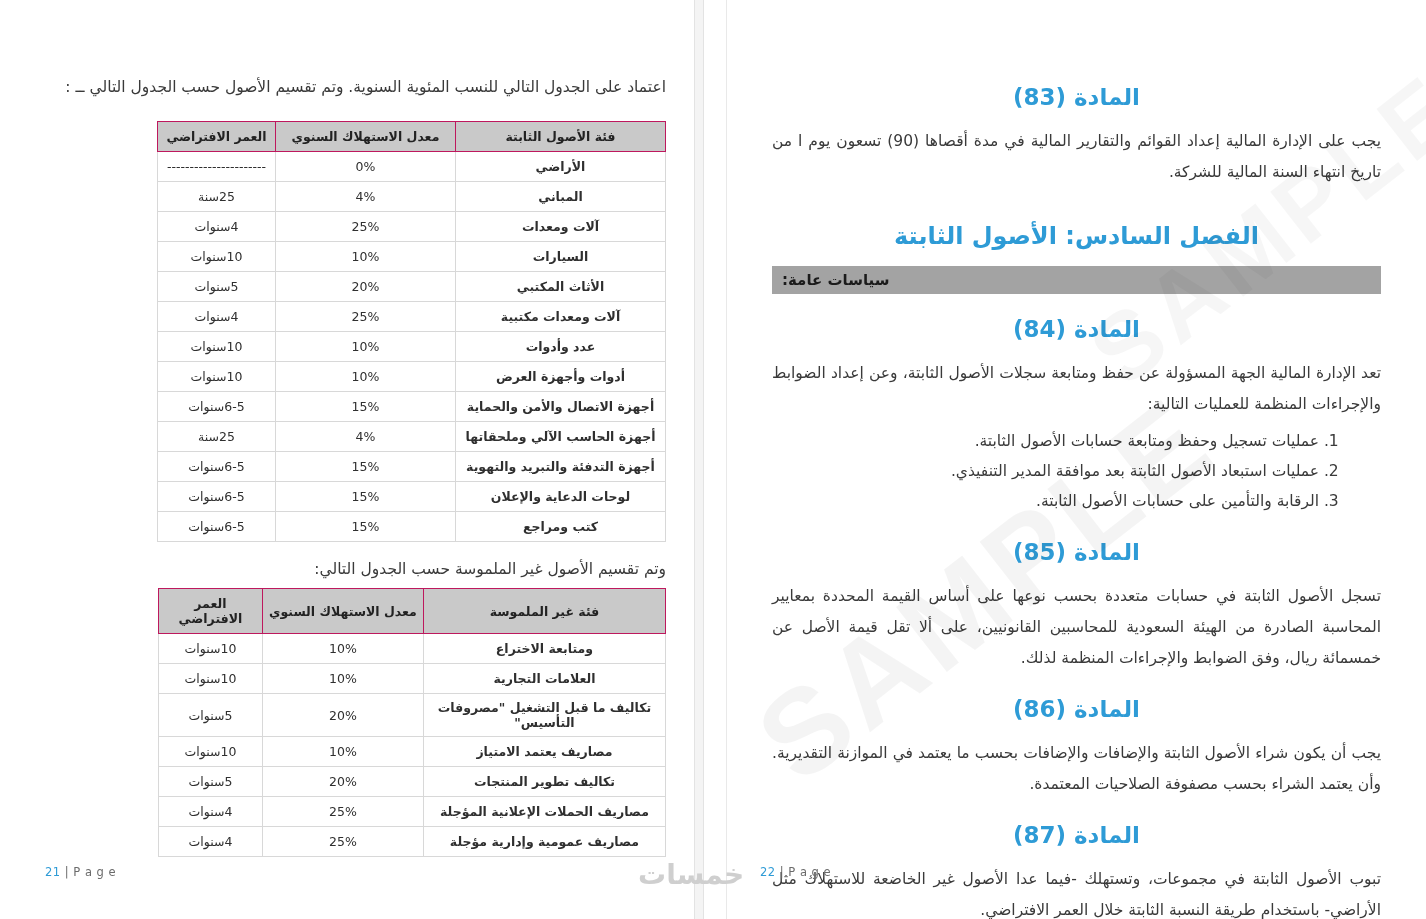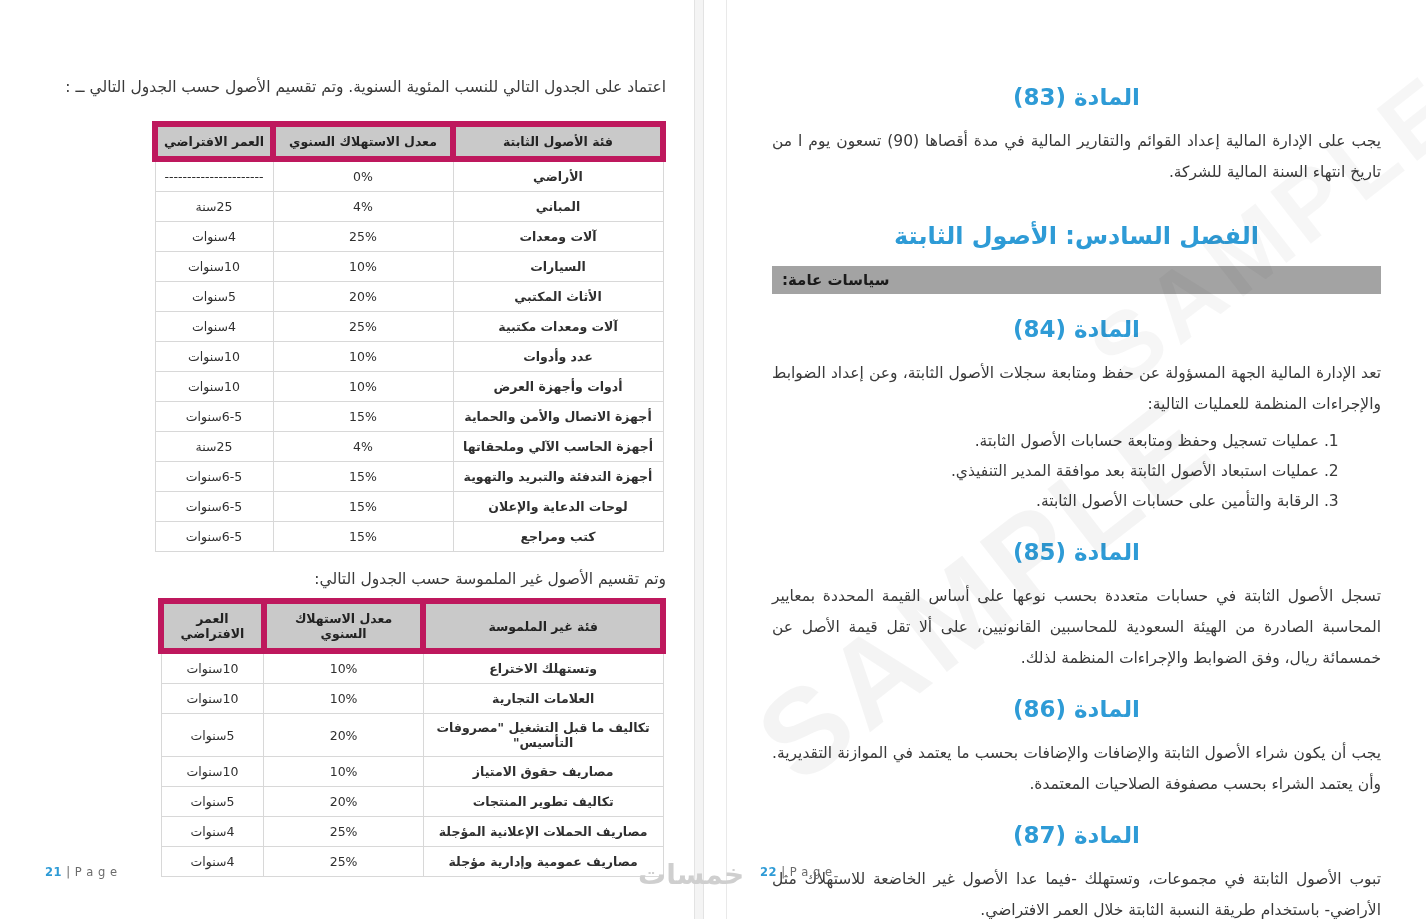--- a/index.html
+++ b/index.html
@@ -110,21 +110,21 @@
     font-size:12.5px;
     table-layout:fixed;
   }
   table.t thead th{
     background:#c9c9c9;
     color:#222;
     font-weight:700;
     font-size:12.5px;
     padding:7px 4px;
     text-align:center;
-    border:6px solid #be185d;
+    border:1px solid #be185d;
   }
   table.t tbody td{
     border:1px solid #d8d8d8;
     padding:6px 6px;
     text-align:center;
     color:#2f2f2f;
     background:#fff;
     height:17px;
   }
   table.t tbody td.cat{
@@ -135,21 +135,21 @@
 
   
   .footer{
     position:absolute;
     bottom:40px;
     font-size:11.5px;
     color:#6b6b6b;
     direction:ltr;
     letter-spacing:.5px;
   }
-  .footer .num{color:#2e9bd6;font-weight:700;text-align:center;}
+  .footer .num{color:#2e9bd6;font-weight:400;text-align:center;}
   .footer-left{left:45px;}
   .footer-right{left:760px;}
 
   .brandmark{
     position:absolute;
     left:638px;bottom:28px;
     font-size:28px;
     color:#cfcfcf;
     font-weight:700;
     letter-spacing:2px;
@@ -260,36 +260,36 @@
           </colgroup>
         <thead>
           <tr>
             <th>فئة غير الملموسة</th>
             <th>معدل الاستهلاك السنوي</th>
             <th>العمر الافتراضي</th>
           </tr>
         </thead>
         <tbody>
           <tr>
-              <td class="cat">وتستهلك الاختراع</td>
+              <td class="cat">ومتابعة الاختراع</td>
               <td>10%</td>
               <td>10سنوات</td>
             </tr>
           <tr>
               <td class="cat">العلامات التجارية</td>
               <td>10%</td>
               <td>10سنوات</td>
             </tr>
           <tr>
               <td class="cat">تكاليف ما قبل التشغيل "مصروفات التأسيس"</td>
               <td>20%</td>
               <td>5سنوات</td>
             </tr>
           <tr>
-              <td class="cat">مصاريف حقوق الامتياز</td>
+              <td class="cat">مصاريف يعتمد الامتياز</td>
               <td>10%</td>
               <td>10سنوات</td>
             </tr>
           <tr>
               <td class="cat">تكاليف تطوير المنتجات</td>
               <td>20%</td>
               <td>5سنوات</td>
             </tr>
           <tr>
               <td class="cat">مصاريف الحملات الإعلانية المؤجلة</td>

